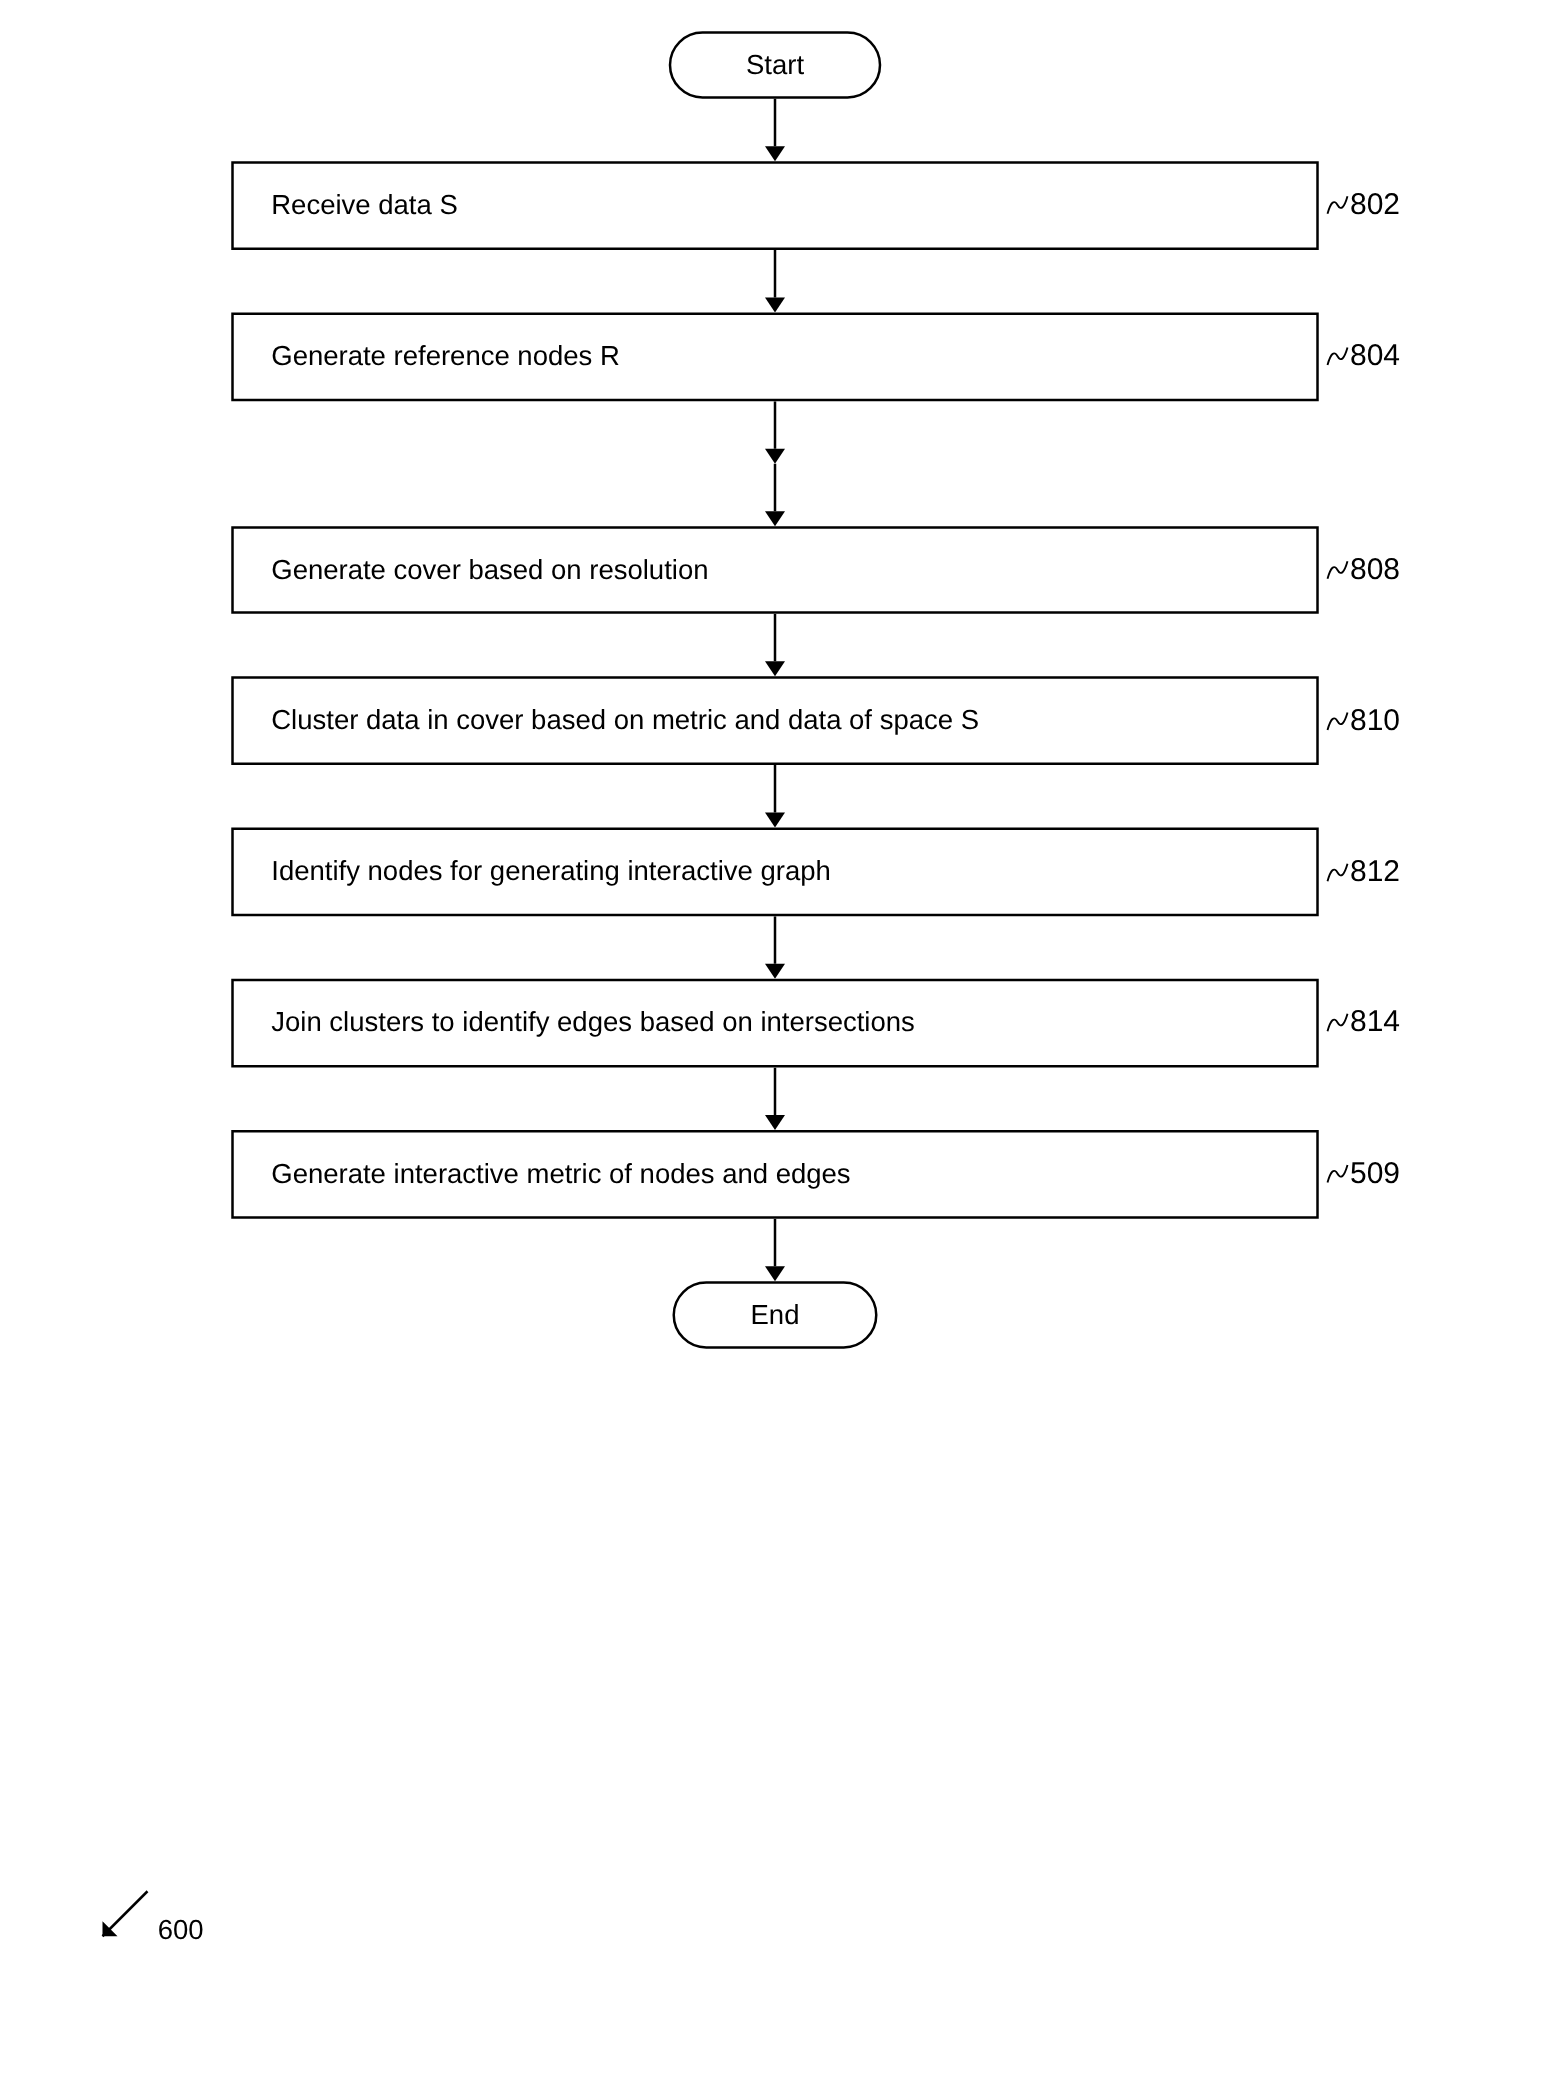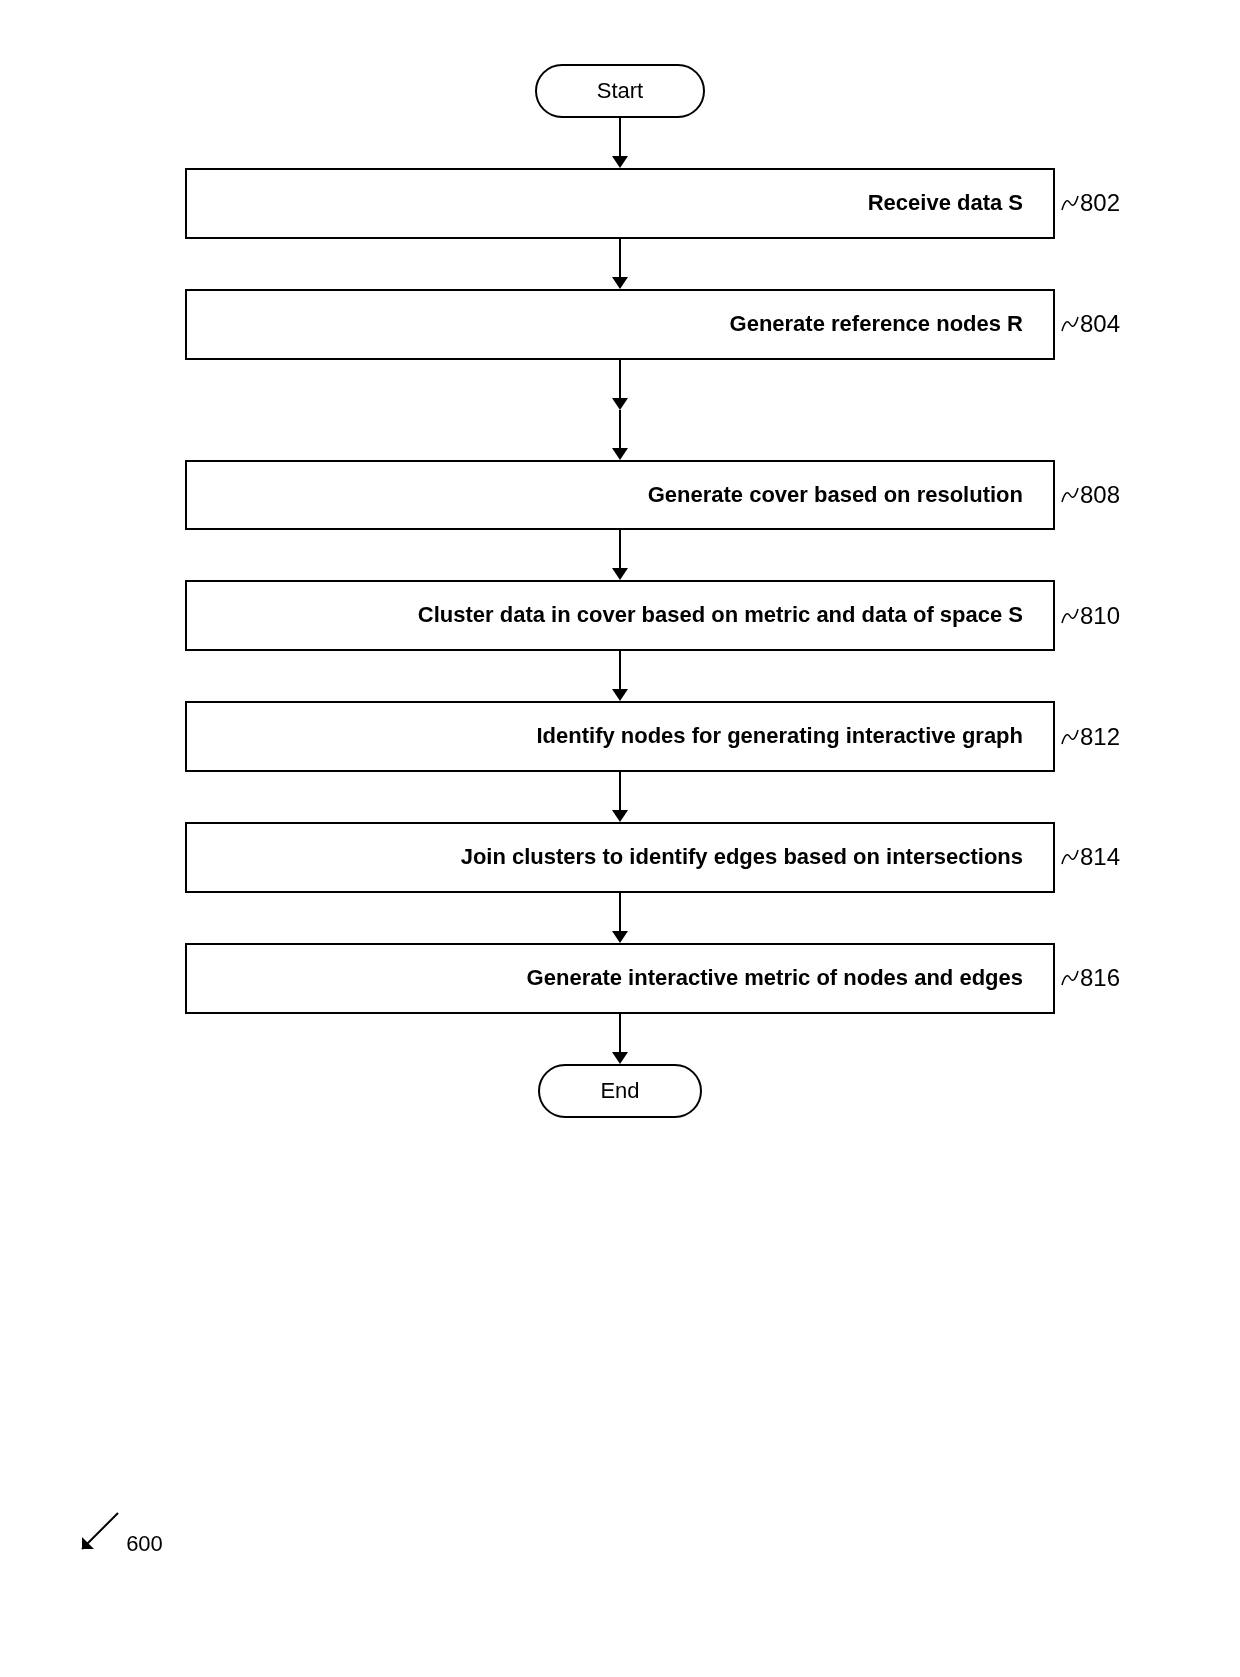--- a/index.html
+++ b/index.html
@@ -15,21 +15,21 @@
       align-items: flex-start;
     }
 
     .diagram-container {
       position: relative;
       width: 1240px;
       min-height: 1677px;
       display: flex;
       flex-direction: column;
       align-items: center;
-      padding: 64px 0 60px 0;
+      padding: 25px 0 60px 0;
     }
 
     .flow-item {
       position: relative;
       display: flex;
       flex-direction: column;
       align-items: center;
       width: 100%;
     }
 
@@ -43,23 +43,23 @@
       background: #fff;
       text-align: center;
       min-width: 160px;
     }
 
     
     .process-box {
       border: 2px solid #000;
       padding: 18px 30px;
       font-size: 22px;
-      font-weight: bold;
+      font-weight: normal;
       background: #fff;
-      text-align: right;
+      text-align: left;
       width: 870px;
       line-height: 1.4;
     }
 
     .arrow-spacer {
       display: flex;
       flex-direction: column;
       align-items: center;
     }
 
@@ -210,21 +210,21 @@
     <div class="arrow-line" style="height:38px;"></div>
     <div class="arrow-head"></div>
   </div>
 
   <div class="process-row">
     <div class="process-box">Generate interactive metric of nodes and edges</div>
     <div class="ref-tag">
       <svg width="22" height="22" viewBox="0 0 22 22">
         <path d="M4,18 Q8,4 12,11 Q16,18 20,4" fill="none" stroke="#000" stroke-width="1.5"></path>
       </svg>
-      <span>816</span>
+      <span>509</span>
     </div>
   </div>
 
   <div class="arrow-spacer">
     <div class="arrow-line" style="height:38px;"></div>
     <div class="arrow-head"></div>
   </div>
 
   <div class="flow-item">
     <div class="terminal">End</div>

